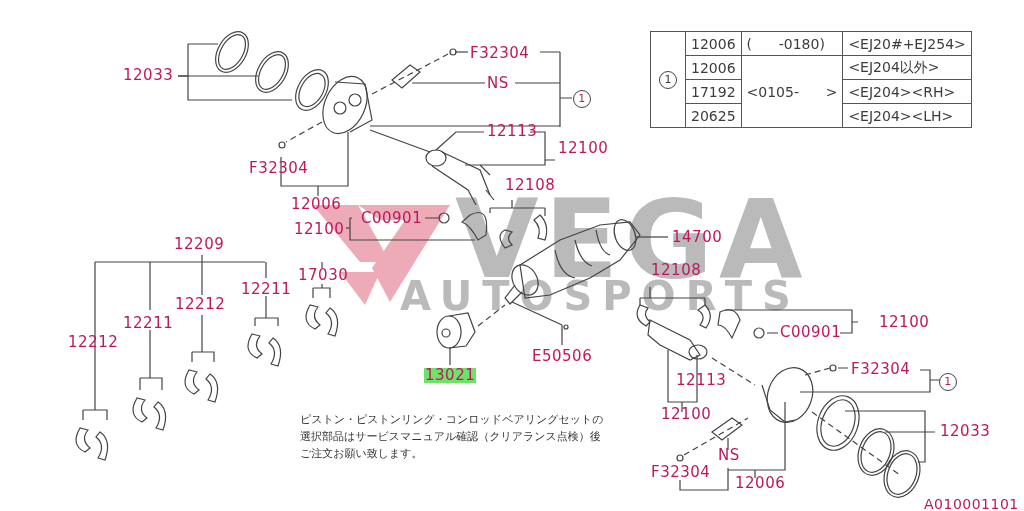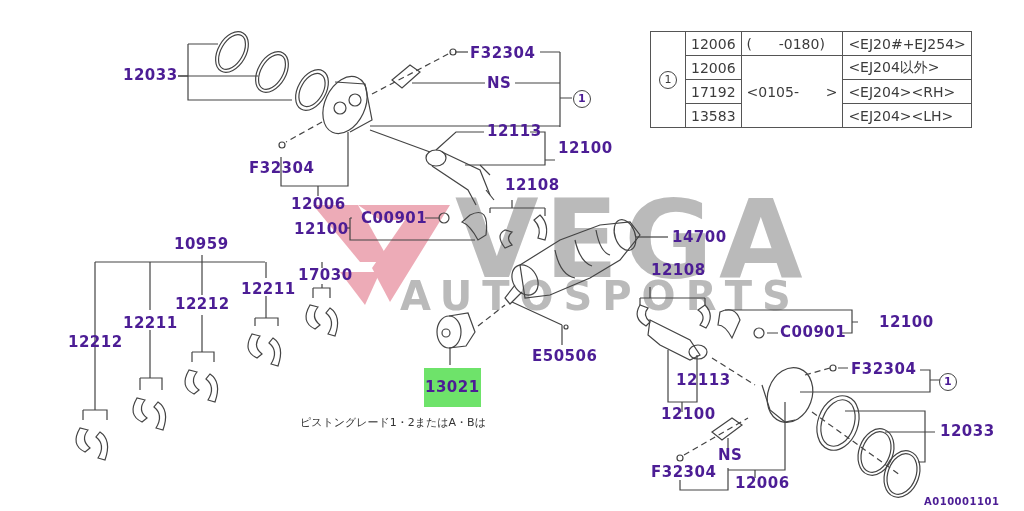--- a/index.html
+++ b/index.html
@@ -1,21 +1,21 @@
 <!DOCTYPE html>
 <html><head>
 <meta charset="utf-8">
 <style>
   html, body { margin: 0; padding: 0; background: #ffffff; }
   body { width: 1024px; height: 511px; position: relative; overflow: hidden;
          font-family: "DejaVu Sans", sans-serif; color: #3a3a3a; }
   #stage { position: absolute; left: 0; top: 0; width: 1024px; height: 511px; }
   .lbl { position: absolute; font-family: "DejaVu Sans", sans-serif; font-size: 15px;
-         color: #4c1d95; letter-spacing: 0.5px; white-space: nowrap; line-height: 1; font-weight: 700; }
-  .hl { background: #6ee36a; padding: 12px 1px; }
+         color: #be185d; letter-spacing: 0.5px; white-space: nowrap; line-height: 1; font-weight: 400; }
+  .hl { background: #6ee36a; padding: 0 1px; }
   .note { position: absolute; left: 300px; top: 411px; font-size: 11px; line-height: 17px;
           color: #333; font-family: "DejaVu Sans", sans-serif; }
   .note p { margin: 0; }
   .note .gap { margin-top: 3px; }
   table.apl { position: absolute; left: 650px; top: 31px; border-collapse: collapse;
               font-family: "DejaVu Sans", sans-serif; font-size: 14px; color: #3c3c3c; }
   table.apl td { border: 1px solid #555; height: 23px; padding: 0 5px; white-space: nowrap; }
   .circ { display: inline-block; width: 16px; height: 16px; border: 1px solid #444; border-radius: 50%;
           text-align: center; line-height: 16px; font-size: 11px; }
   .wm { position: absolute; font-family: "DejaVu Sans", sans-serif; font-weight: bold; color: #a9a9a9;
@@ -170,61 +170,63 @@
   <span class="lbl" style="left:487px;top:76px">NS</span>
   <span class="lbl" style="left:573px;top:90px"><span class="circ">1</span></span>
   <span class="lbl" style="left:487px;top:124px">12113</span>
   <span class="lbl" style="left:558px;top:141px">12100</span>
   <span class="lbl" style="left:249px;top:161px">F32304</span>
   <span class="lbl" style="left:291px;top:197px">12006</span>
   <span class="lbl" style="left:505px;top:178px">12108</span>
   <span class="lbl" style="left:361px;top:211px">C00901</span>
   <span class="lbl" style="left:294px;top:222px">12100</span>
   <span class="lbl" style="left:672px;top:230px">14700</span>
-  <span class="lbl" style="left:174px;top:237px">10959</span>
+  <span class="lbl" style="left:174px;top:237px">12209</span>
   <span class="lbl" style="left:651px;top:263px">12108</span>
   <span class="lbl" style="left:298px;top:268px">17030</span>
   <span class="lbl" style="left:241px;top:282px">12211</span>
   <span class="lbl" style="left:175px;top:297px">12212</span>
   <span class="lbl" style="left:123px;top:316px">12211</span>
   <span class="lbl" style="left:68px;top:335px">12212</span>
   <span class="lbl hl" style="left:424px;top:368px">13021</span>
   <span class="lbl" style="left:532px;top:349px">E50506</span>
   <span class="lbl" style="left:780px;top:325px">C00901</span>
   <span class="lbl" style="left:879px;top:315px">12100</span>
   <span class="lbl" style="left:851px;top:362px">F32304</span>
   <span class="lbl" style="left:939px;top:373px"><span class="circ">1</span></span>
   <span class="lbl" style="left:676px;top:373px">12113</span>
   <span class="lbl" style="left:940px;top:424px">12033</span>
   <span class="lbl" style="left:661px;top:407px">12100</span>
   <span class="lbl" style="left:718px;top:448px">NS</span>
   <span class="lbl" style="left:651px;top:465px">F32304</span>
   <span class="lbl" style="left:735px;top:476px">12006</span>
-  <span class="lbl" style="left:924px;top:497px;font-size:10px">A010001101</span>
+  <span class="lbl" style="left:924px;top:497px;font-size:14px">A010001101</span>
 
   <table class="apl">
     <tbody>
         <tr>
       <td rowspan="4" style="padding:0 8px"><span class="circ">1</span></td>
       <td>12006</td>
       <td style="white-space:pre">(      -0180)</td>
       <td>&lt;EJ20#+EJ254&gt;</td>
     </tr>
     <tr>
       <td>12006</td>
       <td rowspan="3" style="white-space:pre">&lt;0105-      &gt;</td>
       <td>&lt;EJ204以外&gt;</td>
     </tr>
     <tr>
       <td>17192</td>
       <td>&lt;EJ204&gt;&lt;RH&gt;</td>
     </tr>
     <tr>
-      <td>13583</td>
+      <td>20625</td>
       <td>&lt;EJ204&gt;&lt;LH&gt;</td>
     </tr>
   </tbody>
     </table>
 
   <div class="note">
-    <p class="gap">ピストングレード1・2またはA・Bは</p>
+    <p>ピストン・ピストンリング・コンロッドベアリングセットの</p>
+    <p>選択部品はサービスマニュアル確認（クリアランス点検）後</p>
+    <p>ご注文お願い致します。</p>
   </div>
 </div>
 
 </body></html>

